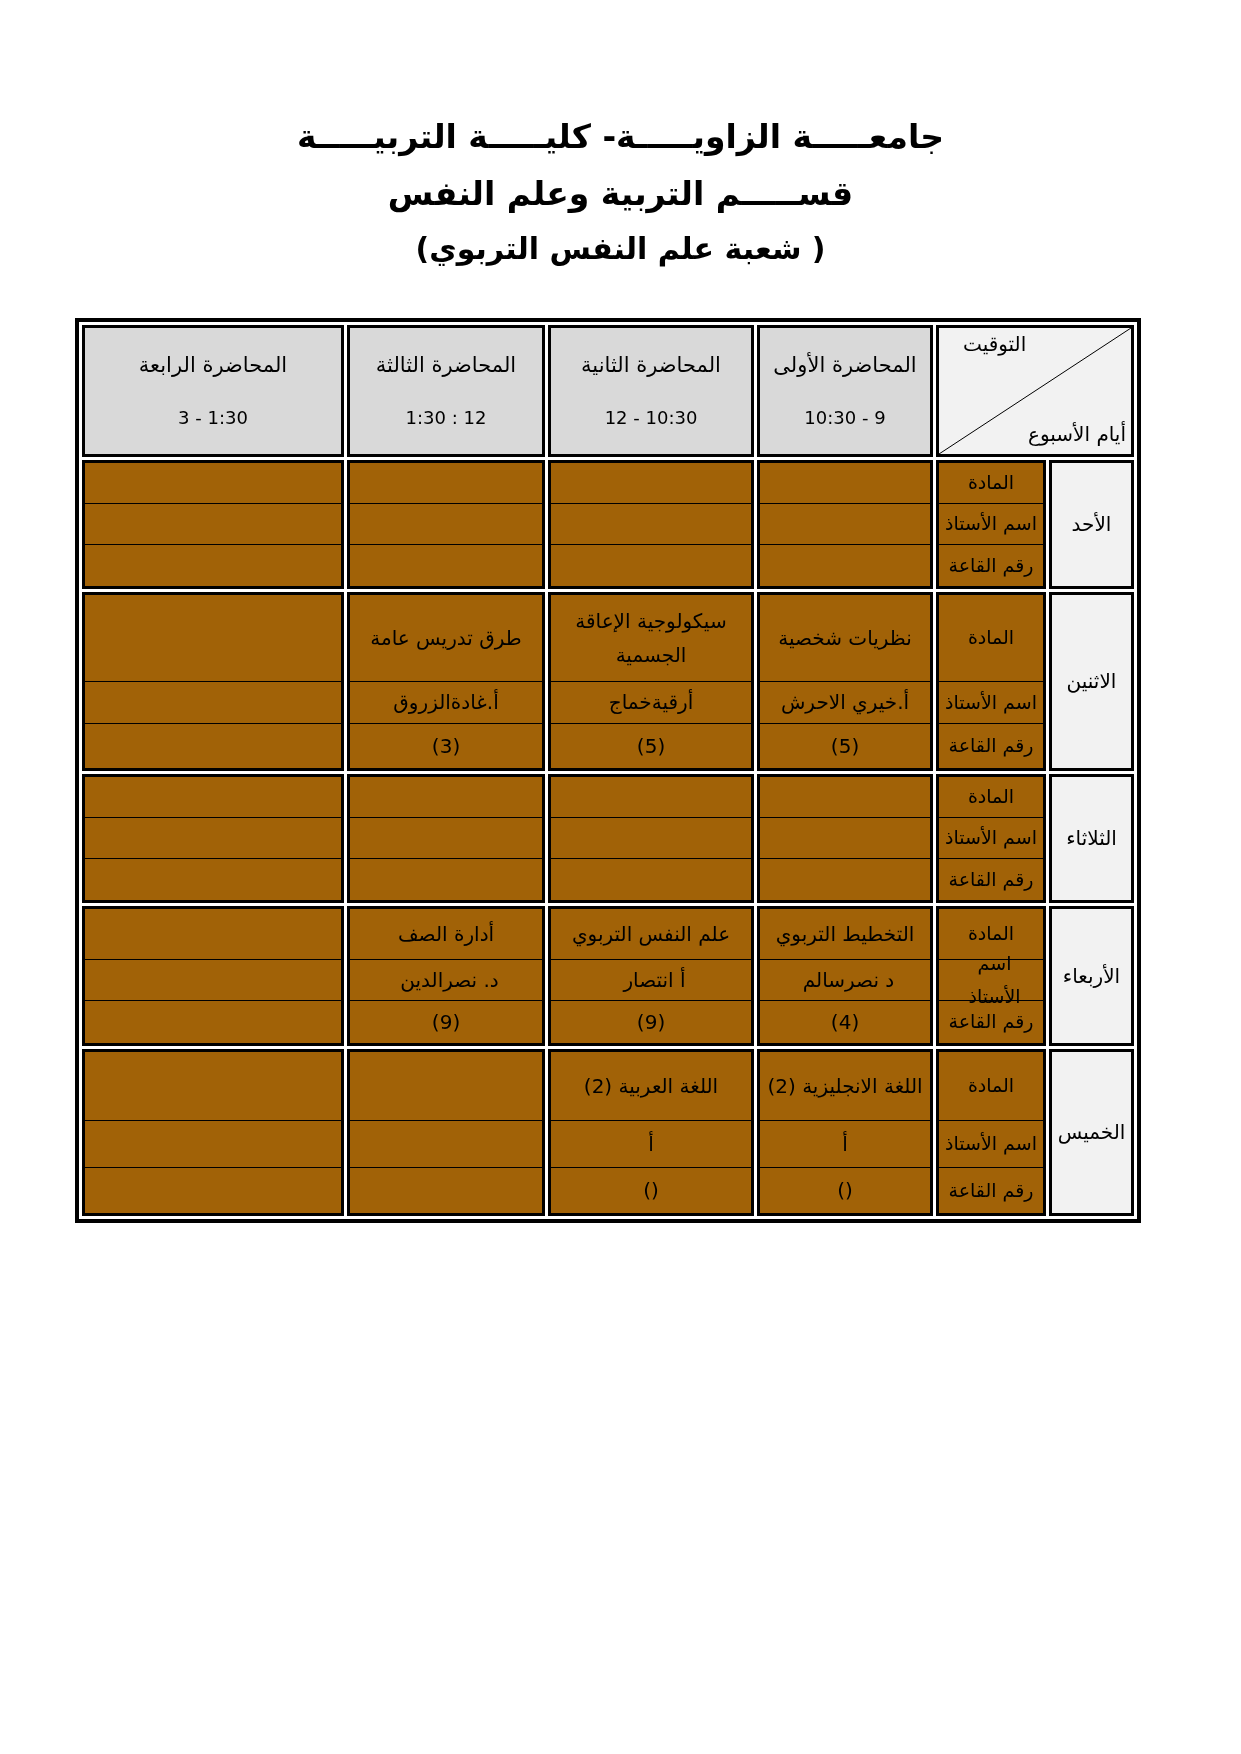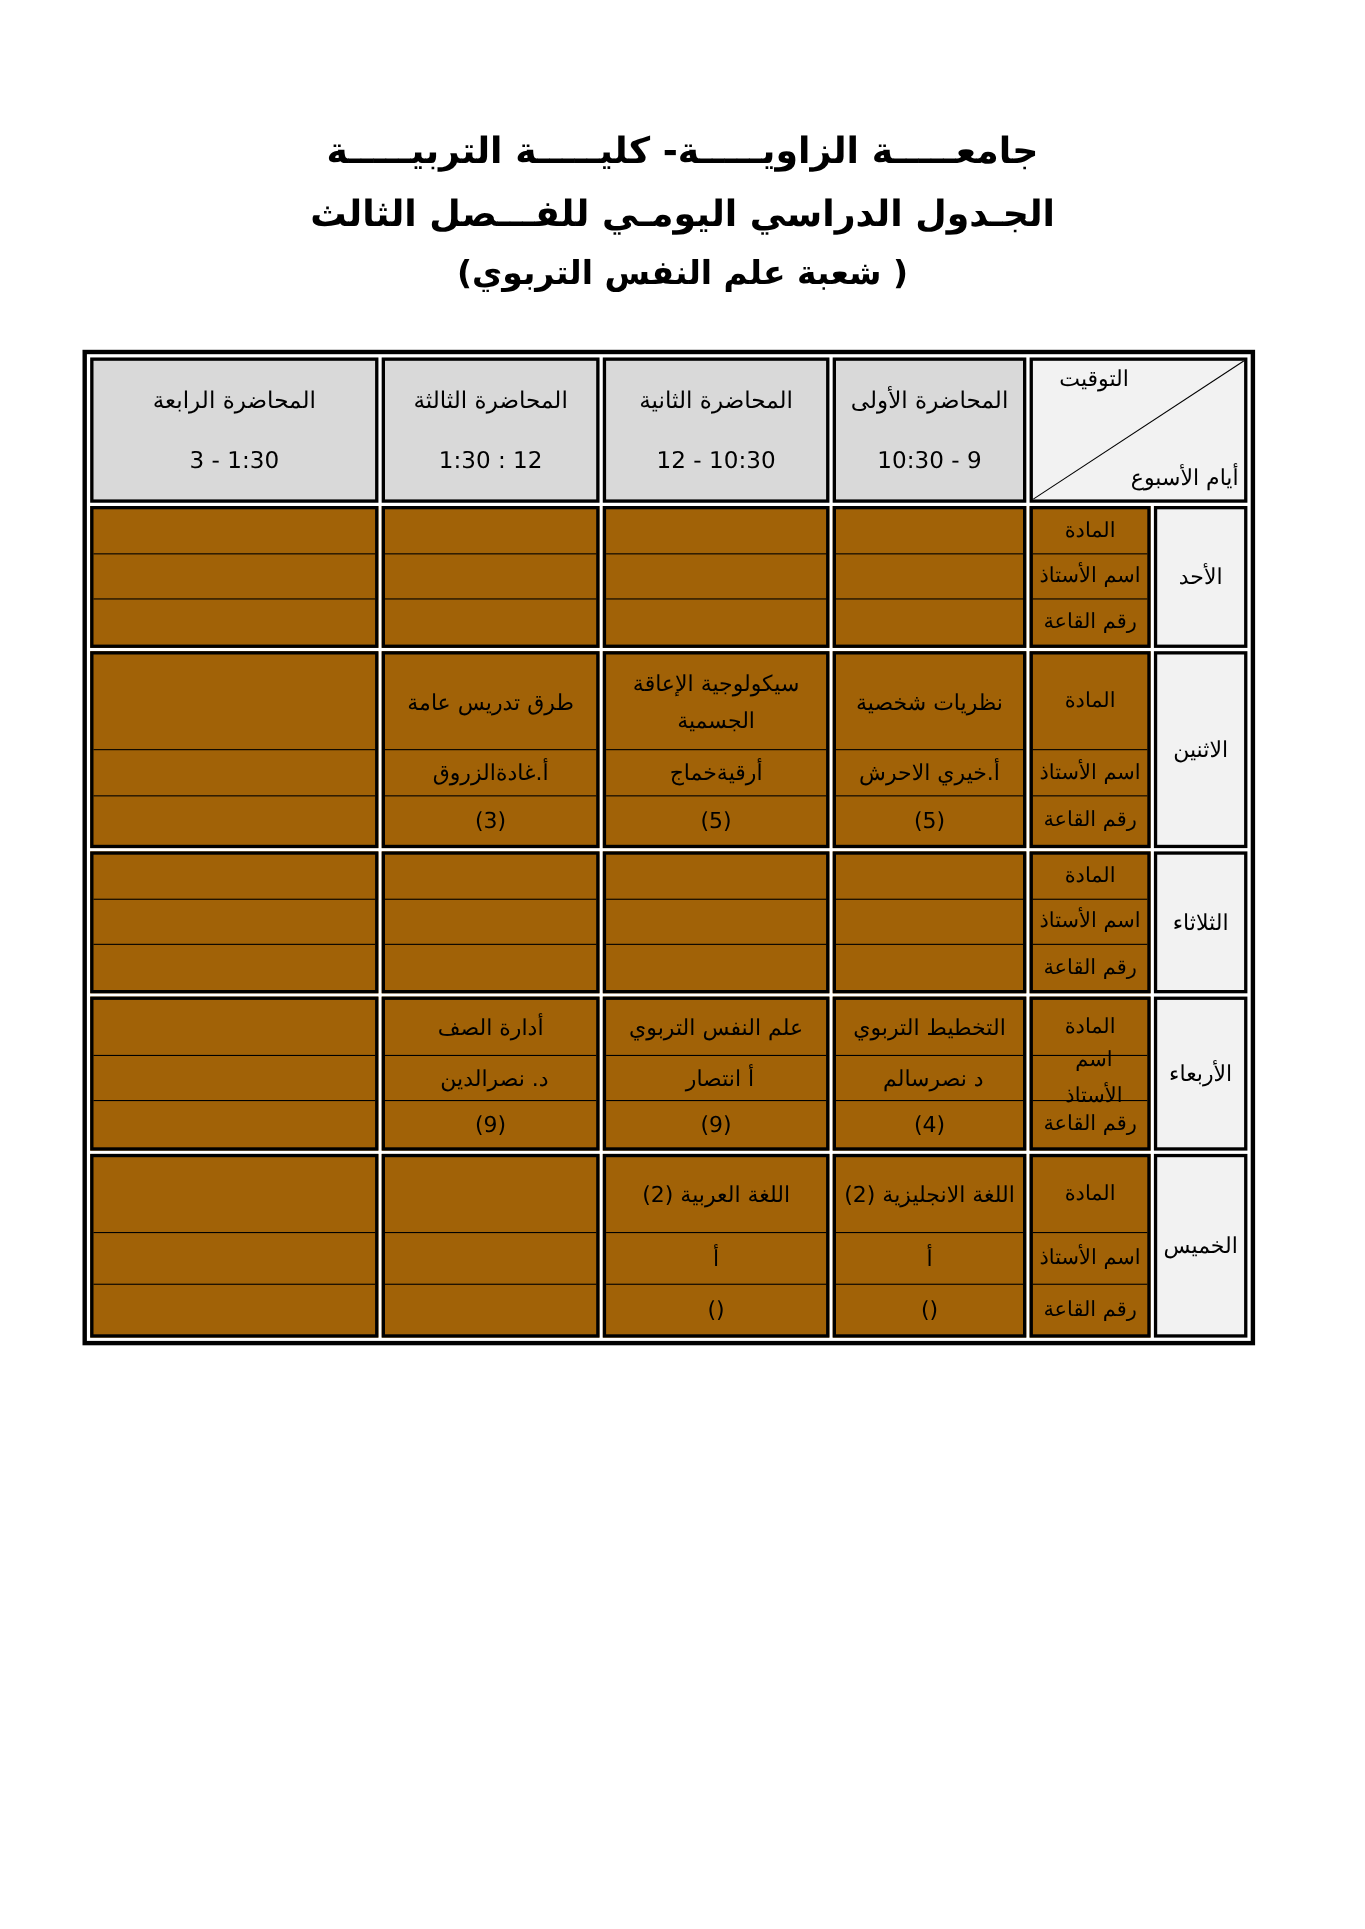--- a/index.html
+++ b/index.html
@@ -35,21 +35,21 @@
   col.c-label { width: 110px; }
   col.c-l1    { width: 176px; }
   col.c-l2    { width: 206px; }
   col.c-l3    { width: 198px; }
   col.c-l4    { width: 262px; }
 
   
   tr.hdr td { height: 132px; }
   td.lec-hdr { background: #d9d9d9; margin-left: 16px; }
   td.lec-hdr .name { display: block; font-size: 21px; margin-bottom: 30px; }
-  td.lec-hdr .time { display: block; font-size: 21px; direction: ltr; unicode-bidi: embed; }
+  td.lec-hdr .time { display: block; font-size: 18px; direction: ltr; unicode-bidi: embed; }
   td.corner { background: #f2f2f2; position: relative; }
   td.corner svg { position: absolute; top: 0; left: 0; width: 100%; height: 100%; display: block; }
   td.corner .corner-top    { position: absolute; top: 4px; left: 24px; font-size: 20px; }
   td.corner .corner-bottom { position: absolute; bottom: 8px; right: 5px; font-size: 20px; margin-top: 32px; }
 
   
   td.daycell { background: #f2f2f2; font-size: 21px; }
   td.labelcell, td.slot { background: #a16207; }
   .cell {
     display: flex; align-items: center; justify-content: center;
@@ -71,21 +71,21 @@
   tr.r-thu .teach { height: 47px; }
   tr.r-thu .room  { height: 45px; }
 </style>
 </head>
 <body>
 
 <div class="page">
 
   <div class="titles">
     <div class="title-line">جامعـــــة الزاويـــــة- كليـــــة التربيـــــة</div>
-    <div class="title-line">الجـدول الدراسي اليومـي للفـــصل الثالث</div>
+    <div class="title-line">قســـــم التربية وعلم النفس</div>
     <div class="subtitle">( شعبة علم النفس التربوي)</div>
   </div>
 
   <table class="sched">
     <colgroup>
       <col class="c-day">
         <col class="c-label">
         <col class="c-l1">
         <col class="c-l2">
         <col class="c-l3">

